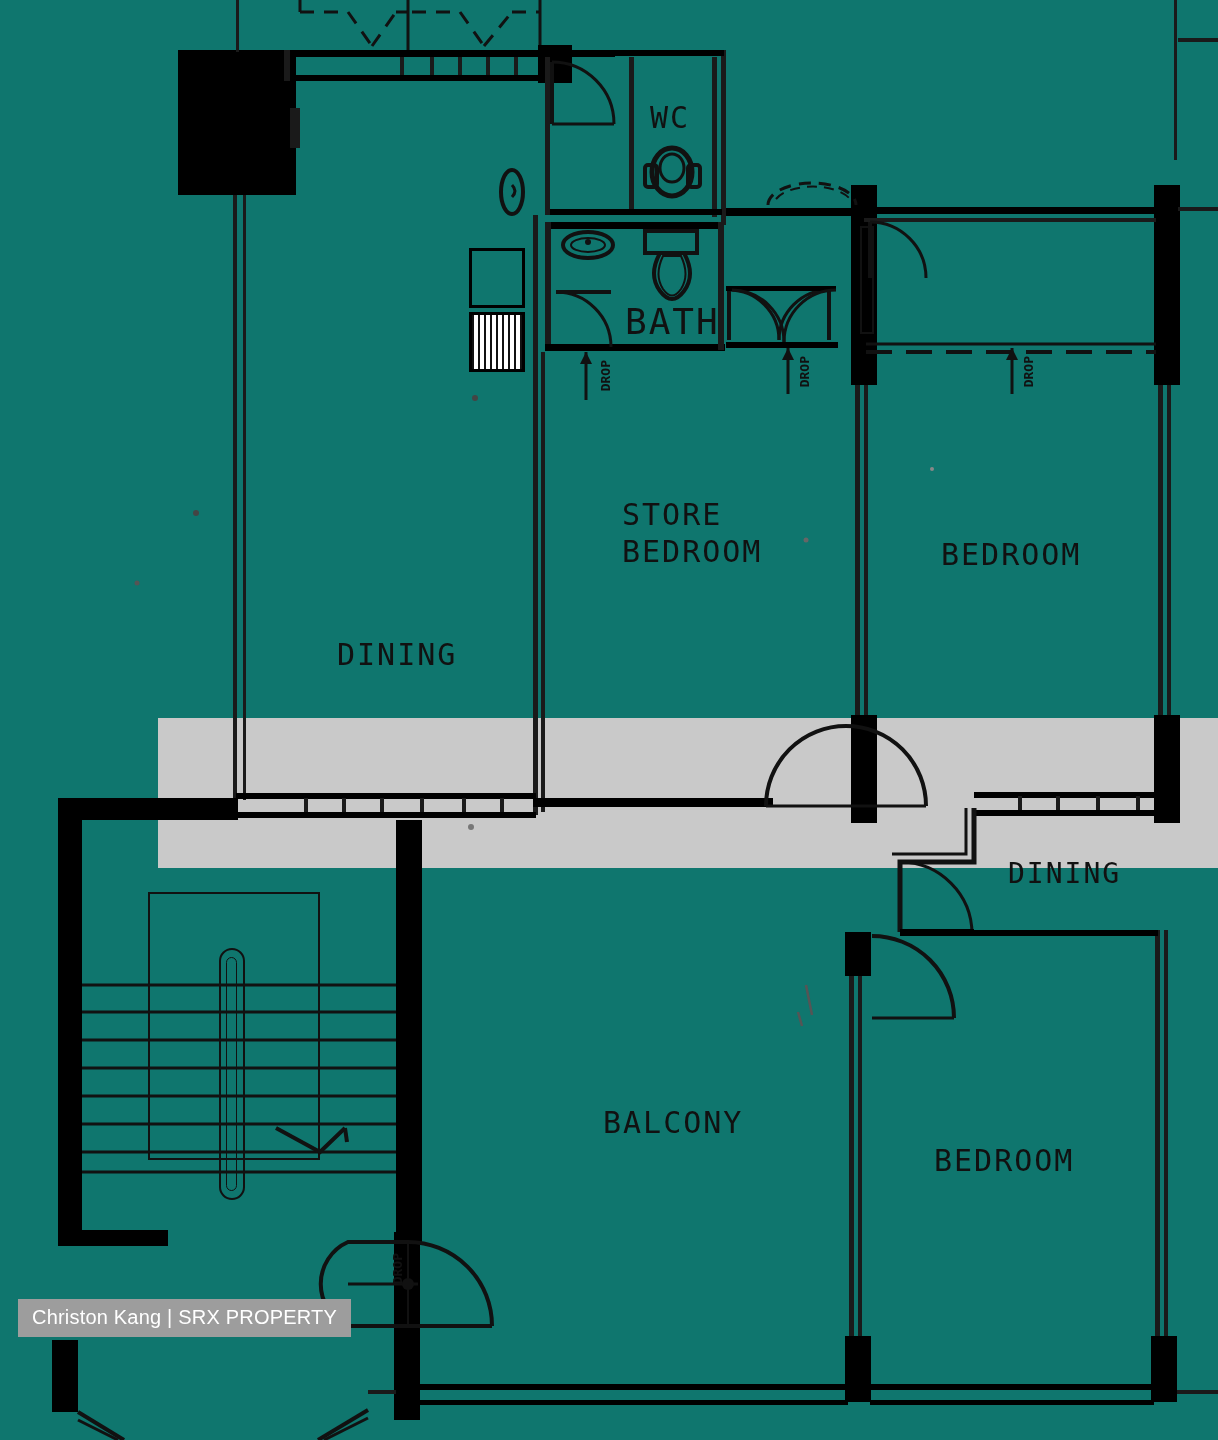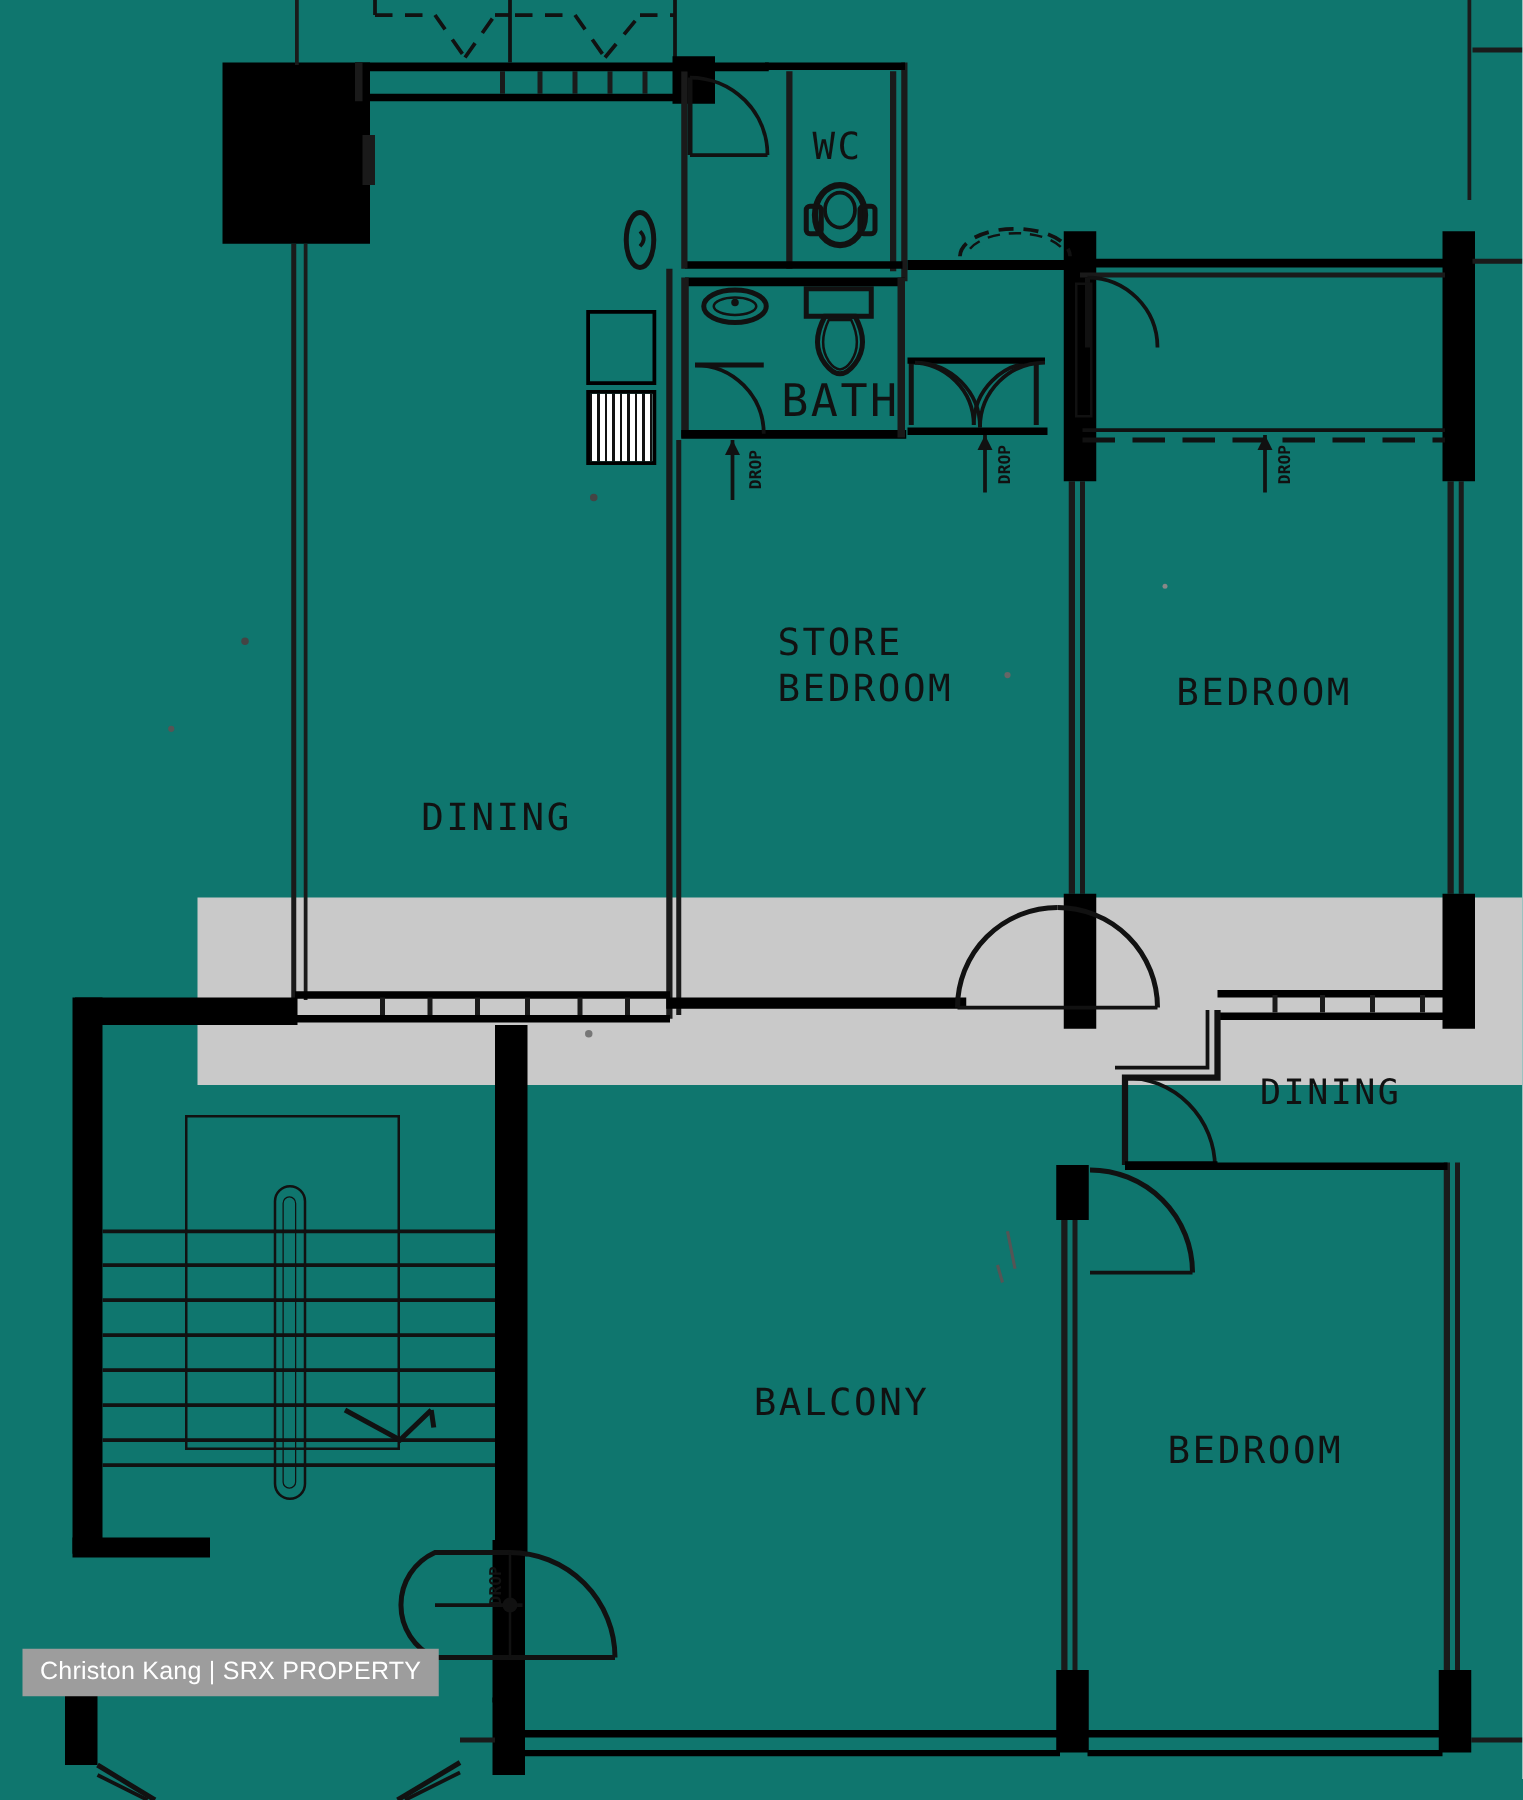--- a/index.html
+++ b/index.html
@@ -333,15 +333,15 @@
     <circle cx="196" cy="513" r="3" fill="#444"></circle>
     <circle cx="137" cy="583" r="2.5" fill="#555"></circle>
     <circle cx="475" cy="398" r="3" fill="#444"></circle>
     <circle cx="806" cy="540" r="2.5" fill="#666"></circle>
     <circle cx="471" cy="827" r="3" fill="#777"></circle>
     <circle cx="932" cy="469" r="2" fill="#888"></circle>
     <path d="M806 985 l6 30" stroke="#555" stroke-width="2.5" fill="none"></path>
     <path d="M798 1012 l4 14" stroke="#555" stroke-width="2.5" fill="none"></path>
   </svg>
 
-  <div class="watermark" style="left:18px;top:1299px;margin-top:20px;">Christon Kang | SRX PROPERTY</div>
+  <div class="watermark" style="left:18px;top:1299px;">Christon Kang | SRX PROPERTY</div>
 
 </div>
 
 </body></html>

